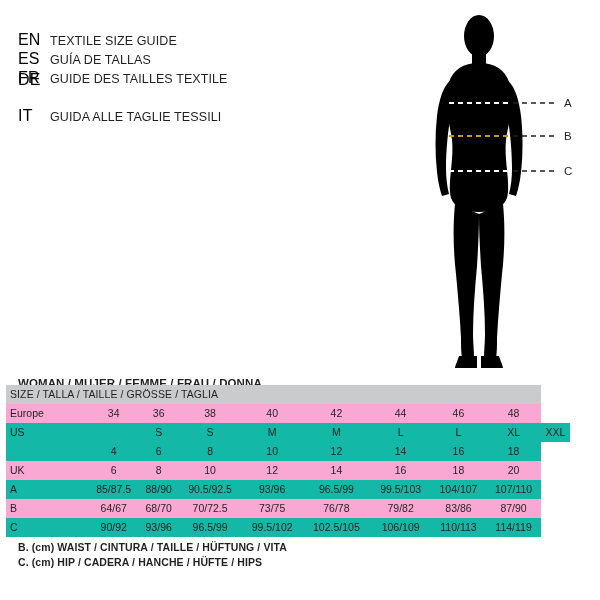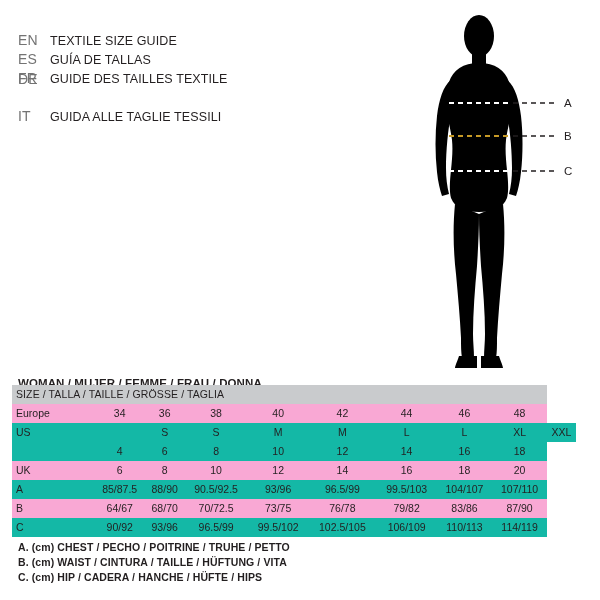--- a/index.html
+++ b/index.html
@@ -30,22 +30,22 @@
   }
   .title-row {
     display: flex;
     align-items: baseline;
     margin-bottom: 2px;
     height: 17px;
   }
   .title-lang {
     width: 32px;
     flex: 0 0 32px;
-    font-size: 14px;
-    color: #737373;
+    font-size: 16px;
+    color: #000000;
     letter-spacing: 0.2px;
   }
   .title-text {
     font-size: 12.5px;
     color: #231f20;
     letter-spacing: 0.1px;
     white-space: nowrap;
     margin-top: 20px;
   }
 
@@ -77,21 +77,21 @@
     font-size: 11.5px;
     font-weight: bold;
     color: #231f20;
     letter-spacing: 0.1px;
     margin-top: 12px;
   }
 
   table.size-table {
     position: absolute;
     top: 385px;
-    left: 12px;
+    left: 6px;
     width: 564px;
     border-collapse: collapse;
     font-size: 10.5px;
   }
   table.size-table td {
     padding: 2px 0 3px 0;
     height: 14px;
     text-align: center;
     color: #231f20;
     white-space: nowrap;
@@ -323,18 +323,17 @@
         <td>99.5/102</td>
         <td>102.5/105</td>
         <td>106/109</td>
         <td>110/113</td>
         <td>114/119</td>
       </tr>
     </tbody>
   </table>
 
   <div class="legend">
-    <div class="legend-line">A. (cm) CHEST / PECHO / POITRINE / TRUHE / PETTO</div>
     <div class="legend-line">B. (cm) WAIST / CINTURA / TAILLE / HÜFTUNG / VITA</div>
     <div class="legend-line">C. (cm) HIP / CADERA / HANCHE / HÜFTE / HIPS</div>
   </div>
 
 </div>
 
 </body></html>

